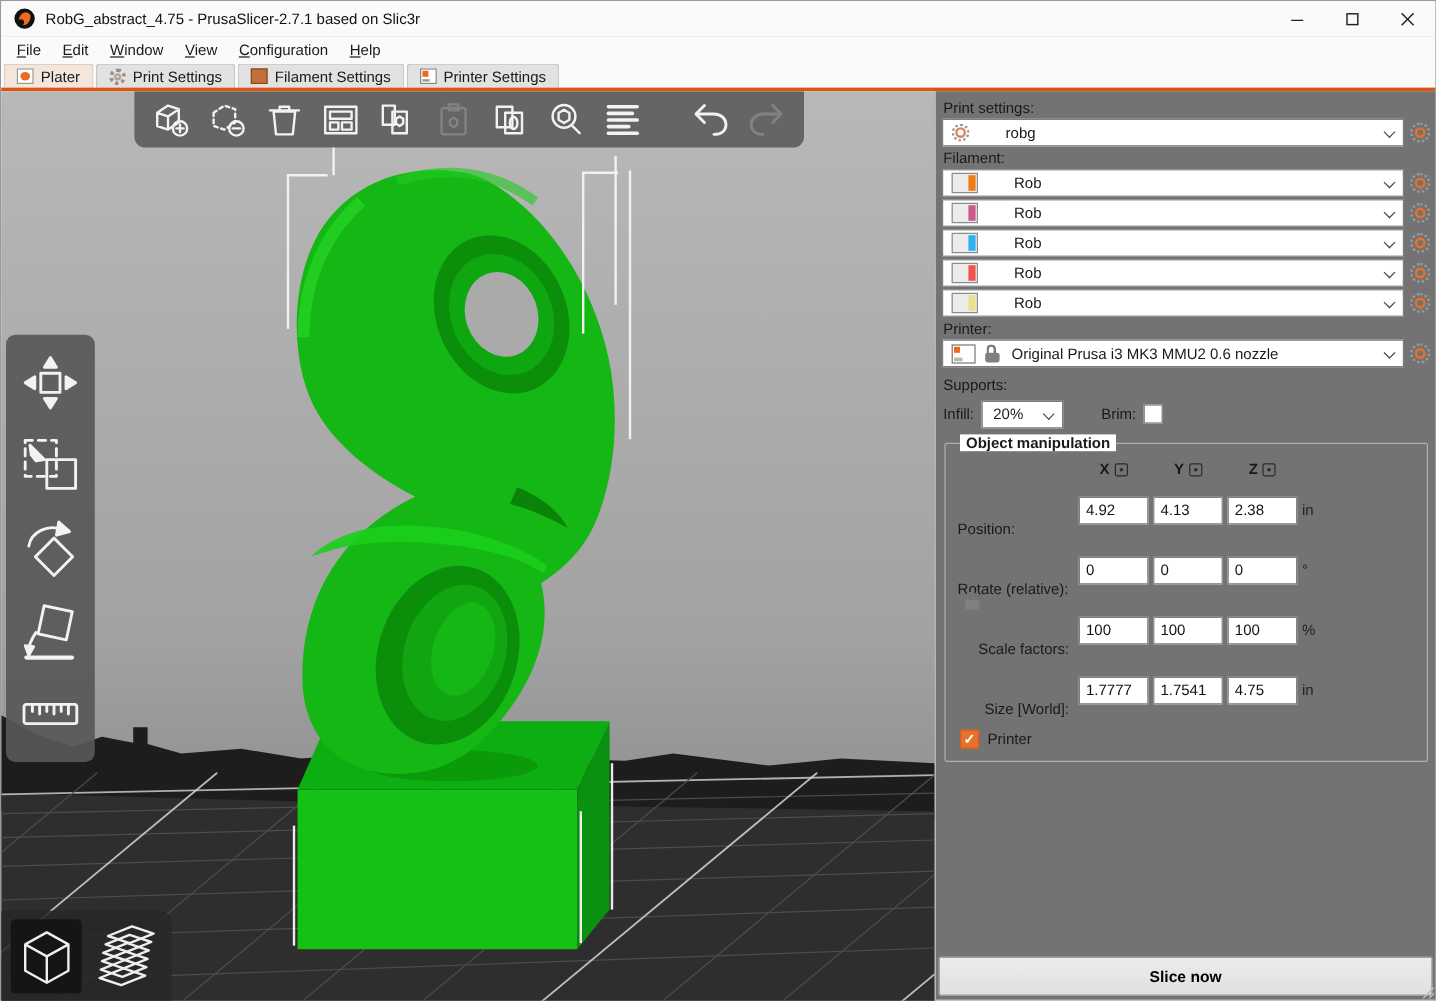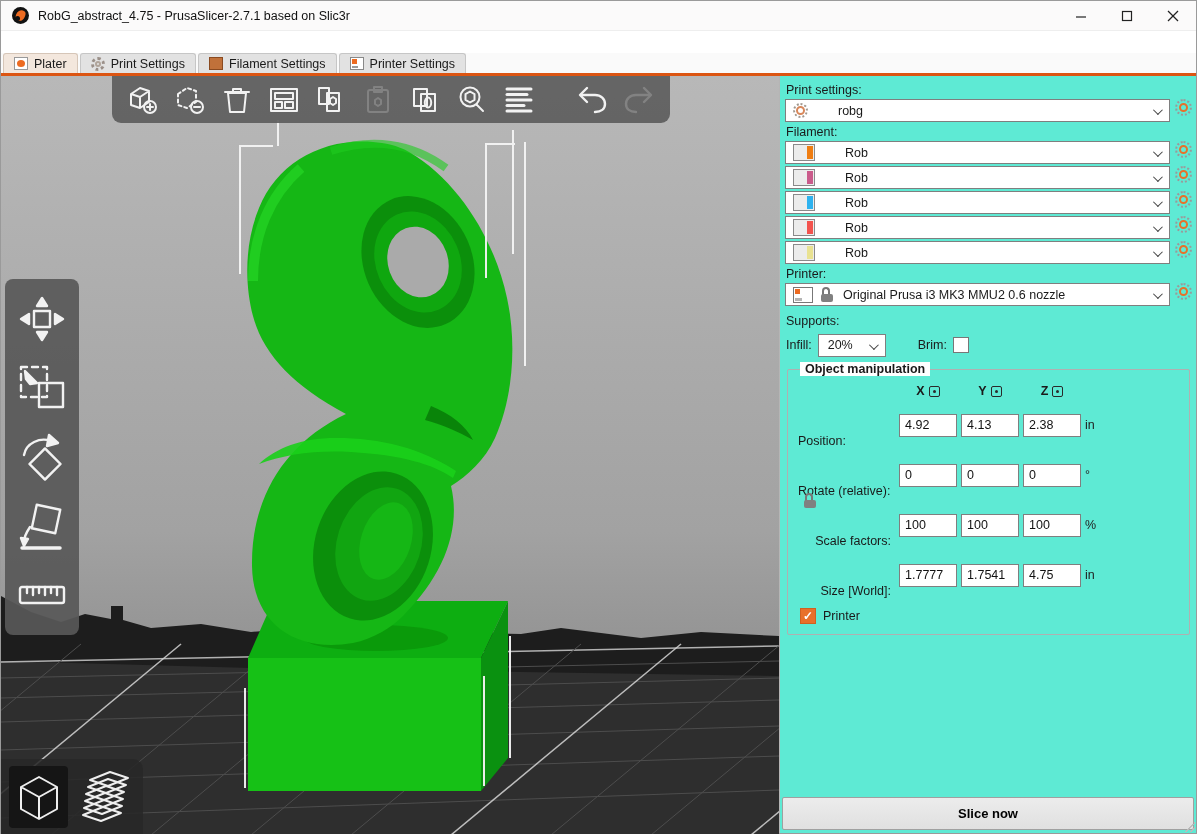--- a/index.html
+++ b/index.html
@@ -54,23 +54,23 @@
   .ltoolbar { position:absolute; left:4px; top:203px; width:74px; height:356px; background:rgba(88,88,88,.92); border-radius:8px; display:flex; flex-direction:column; align-items:center; justify-content:space-between; padding:14px 0; }
   .ltool { width:52px; height:52px; display:flex; align-items:center; justify-content:center; }
   .ltool svg { stroke:#f2f2f2; stroke-width:2.4; fill:none; stroke-linejoin:round; stroke-linecap:round; }
 
   .viewbar { position:absolute; left:0; bottom:0; width:142px; height:76px; background:rgba(40,40,40,.88); border-radius:0 10px 0 0; display:flex; align-items:center; padding:0 8px; gap:8px; }
   .viewbtn { width:60px; height:62px; display:flex; align-items:center; justify-content:center; border-radius:4px; }
   .viewbtn.selected { background:#151515; }
   .viewbtn svg { stroke:#eee; stroke-width:2; fill:none; stroke-linejoin:round; }
 
   
-  .panel { position:absolute; top:75px; left:778px; right:0; bottom:0; background:#5eead4; border-left:1px solid #b5b5b5; padding:4px 4px 0 5px; }
+  .panel { position:absolute; top:75px; left:778px; right:0; bottom:0; background:#737373; border-left:1px solid #b5b5b5; padding:4px 4px 0 5px; }
   .plabel { margin:3px 0 2px 1px; }
-  .combo-row { display:flex; margin-bottom:2px; }
+  .combo-row { display:flex; align-items:center; margin-bottom:2px; }
   .combo { flex:1; height:23px; border:1px solid #7f7f7f; background:#fff; display:flex; align-items:center; position:relative; padding-left:7px; }
   .combo .ctext { margin-left:30px; white-space:nowrap; overflow:hidden; }
   .combo .chev { position:absolute; right:9px; top:8px; width:7px; height:7px; border-right:1.6px solid #444; border-bottom:1.6px solid #444; transform:rotate(45deg) translateY(-2px); }
   .gear-btn { width:17px; height:17px; margin-left:5px; border:2px dotted #9a9a9a; border-radius:50%; position:relative; flex:none; }
   .gear-btn i { position:absolute; inset:2px; border:2px solid #e8702a; border-radius:50%; }
   .spool { width:22px; height:17px; background:#ececec; border:1px solid #8a8a8a; position:relative; flex:none; }
   .spool i { position:absolute; right:1px; top:1px; bottom:1px; width:6px; }
   .gear-sm { width:15px; height:15px; border:2px dotted #a0988f; border-radius:50%; position:relative; flex:none; }
   .gear-sm i { position:absolute; inset:1px; border:2px solid #d8875a; border-radius:50%; }
   .picon { width:20px; height:16px; border:1.5px solid #777; background:#fff; position:relative; flex:none; }
@@ -134,20 +134,28 @@
         </span>
       <span class="win-btn">
           <svg width="12" height="12">
             <line x1="1" y1="1" x2="11" y2="11"></line>
             <line x1="11" y1="1" x2="1" y2="11"></line>
           </svg>
         </span>
     </div>
   </div>
 
+  <div class="menubar">
+    <span class="menu-item">File</span>
+    <span class="menu-item">Edit</span>
+    <span class="menu-item">Window</span>
+    <span class="menu-item">View</span>
+    <span class="menu-item">Configuration</span>
+    <span class="menu-item">Help</span>
+  </div>
 
   <div class="tabbar">
     <div class="tab selected">
       <span class="tico tico-plater">
           <i></i>
         </span>
       <span>Plater</span>
     </div>
     <div class="tab">
       <span class="tico tico-gear">

